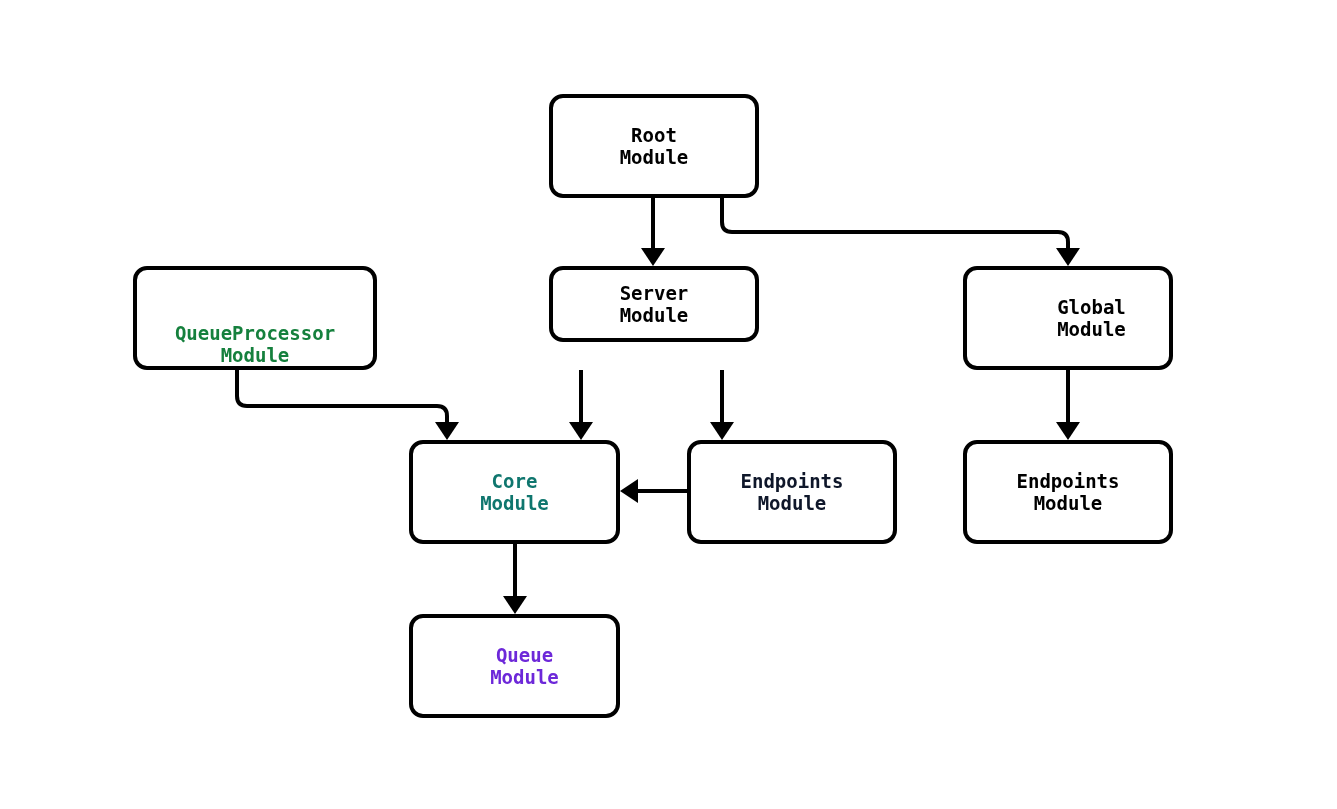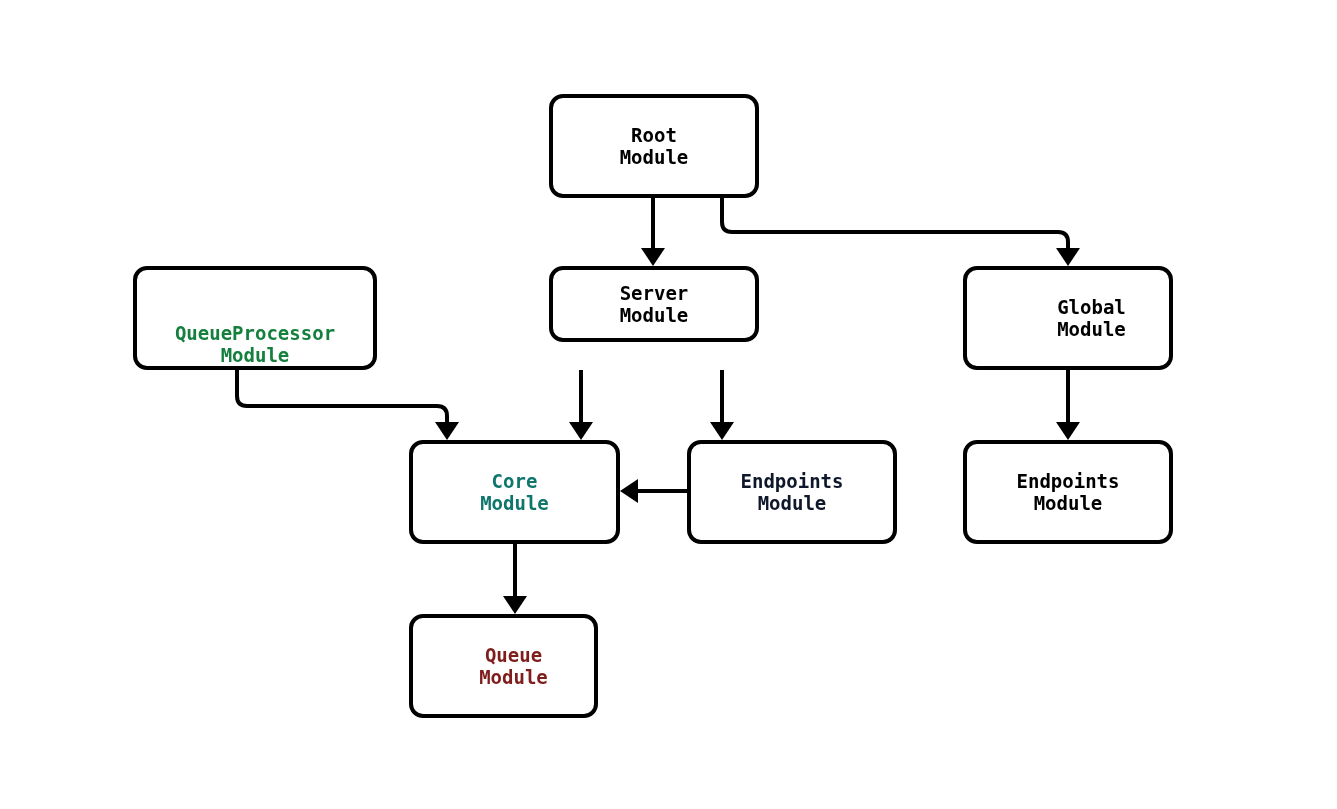--- a/index.html
+++ b/index.html
@@ -119,19 +119,19 @@
         <span class="node-line">Module</span>
       </div>
       <div class="node" style="left: 687px; top: 440px; width: 210px; height: 104px; background: rgb(255, 255, 255); border-color: rgb(0, 0, 0); border-width: 4px; color: #0f172a;">
         <span class="node-line">Endpoints</span>
         <span class="node-line">Module</span>
       </div>
       <div class="node" style="left: 963px; top: 440px; width: 210px; height: 104px; background: rgb(255, 255, 255); border-color: rgb(0, 0, 0); border-width: 4px; color: rgb(0, 0, 0);">
         <span class="node-line">Endpoints</span>
         <span class="node-line">Module</span>
       </div>
-      <div class="node" style="left: 409px; top: 614px; width: 189px; height: 104px; background: rgb(255, 255, 255); border-color: rgb(0, 0, 0); border-width: 4px; color: #7f1d1d; padding-left: 20px;">
+      <div class="node" style="left: 409px; top: 614px; width: 211px; height: 104px; background: rgb(255, 255, 255); border-color: rgb(0, 0, 0); border-width: 4px; color: #6d28d9; padding-left: 20px;">
         <span class="node-line">Queue</span>
         <span class="node-line">Module</span>
       </div>
     </div>
 
 </div>
 
 </body></html>

